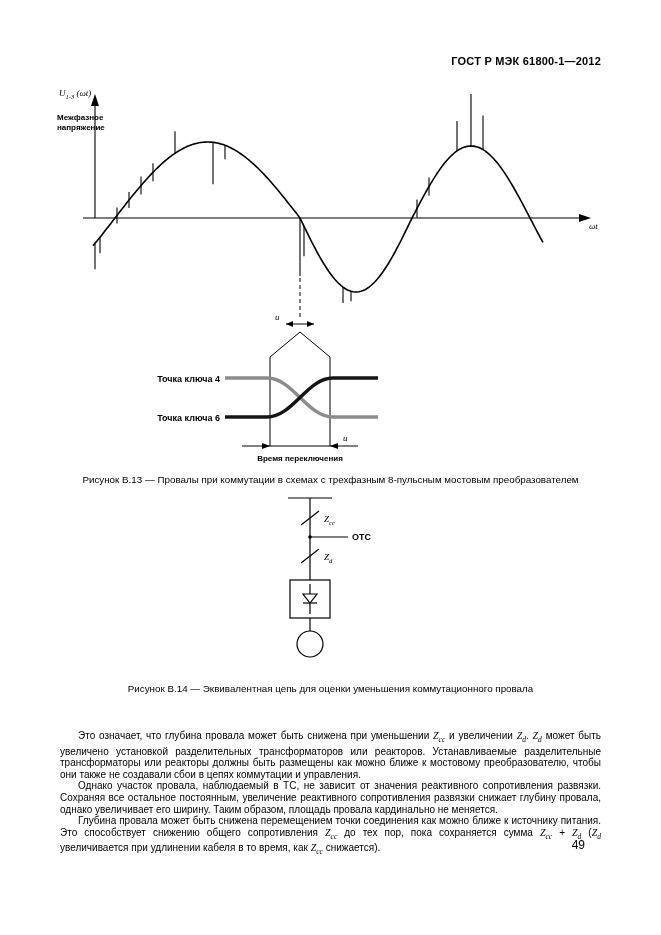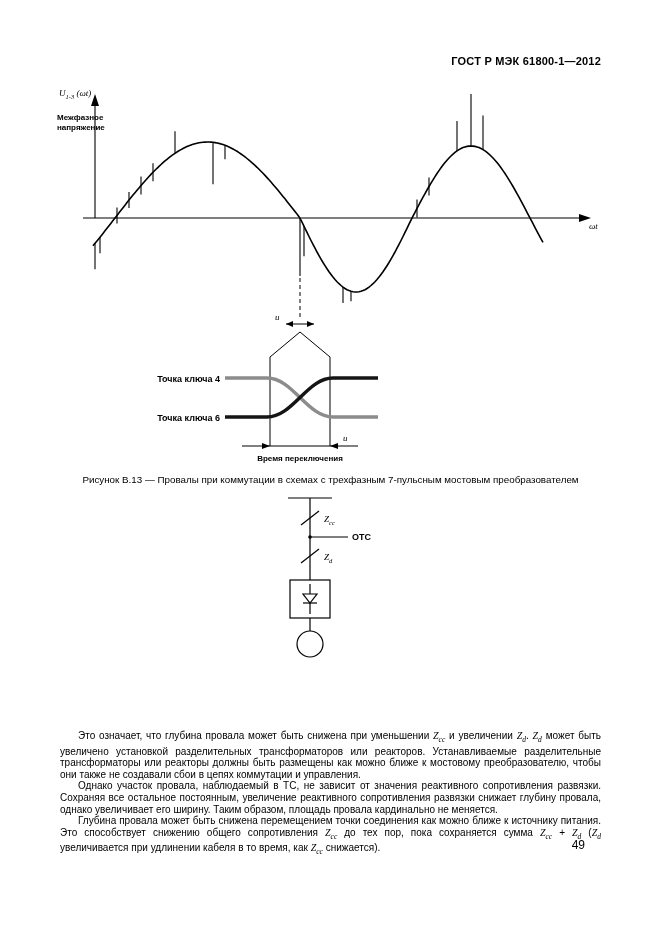--- a/index.html
+++ b/index.html
@@ -100,21 +100,21 @@
 
     <g>
       <line class="thin" x1="187" y1="366" x2="303" y2="366"></line>
       <polygon points="215,366 207,363 207,369"></polygon>
       <polygon points="275,366 283,363 283,369"></polygon>
     </g>
     <text x="288" y="361" class="lbl-i">u</text>
     <text x="245" y="381" text-anchor="middle" class="lbl-b sm">Время переключения</text>
   </svg>
 
-  <div class="caption cap13">Рисунок В.13 — Провалы при коммутации в схемах с трехфазным 7-пульсным мостовым преобразователем</div>
+  <div class="caption cap13">Рисунок В.13 — Провалы при коммутации в схемах с трехфазным 8-пульсным мостовым преобразователем</div>
 
   <svg class="fig14" width="200" height="185" viewBox="0 0 200 185">
 
     <line class="cline" x1="58" y1="6" x2="102" y2="6"></line>
     <line class="cline" x1="80" y1="6" x2="80" y2="88"></line>
 
     <line class="cline" x1="71" y1="33" x2="89" y2="19"></line>
     <text x="94" y="30" class="lbl-i"><tspan>Z</tspan><tspan dy="2.5" font-size="6.5">cc</tspan></text>
 
     <circle cx="80" cy="45" r="1.8"></circle>
@@ -129,20 +129,21 @@
       <line class="cline" x1="80" y1="92" x2="80" y2="102"></line>
       <polygon class="cline" points="73,102 87,102 80,111"></polygon>
       <line class="cline" x1="73" y1="111" x2="87" y2="111"></line>
       <line class="cline" x1="80" y1="111" x2="80" y2="122"></line>
     </g>
 
     <line class="cline" x1="80" y1="126" x2="80" y2="139"></line>
     <circle class="cline" cx="80" cy="152" r="13" fill="none"></circle>
   </svg>
 
+  <div class="caption cap14">Рисунок В.14 — Эквивалентная цепь для оценки уменьшения коммутационного провала</div>
 
   <div class="body-text">
     <p>Это означает, что глубина провала может быть снижена при уменьшении <i>Z</i><sub>cc</sub> и увеличении <i>Z</i><sub>d</sub>. <i>Z</i><sub>d</sub> может быть увеличено установкой разделительных трансформаторов или реакторов. Устанавливаемые разделительные трансформаторы или реакторы должны быть размещены как можно ближе к мостовому преобразователю, чтобы они также не создавали сбои в цепях коммутации и управления.</p>
     <p>Однако участок провала, наблюдаемый в ТС, не зависит от значения реактивного сопротивления развязки. Сохраняя все остальное постоянным, увеличение реактивного сопротивления развязки снижает глубину провала, однако увеличивает его ширину. Таким образом, площадь провала кардинально не меняется.</p>
     <p>Глубина провала может быть снижена перемещением точки соединения как можно ближе к источнику питания. Это способствует снижению общего сопротивления <i>Z</i><sub>cc</sub> до тех пор, пока сохраняется сумма <i>Z</i><sub>cc</sub> + <i>Z</i><sub>d</sub> (<i>Z</i><sub>d</sub> увеличивается при удлинении кабеля в то время, как <i>Z</i><sub>cc</sub> снижается).</p>
   </div>
 
   <div class="pagenum">49</div>
 </div>
 

